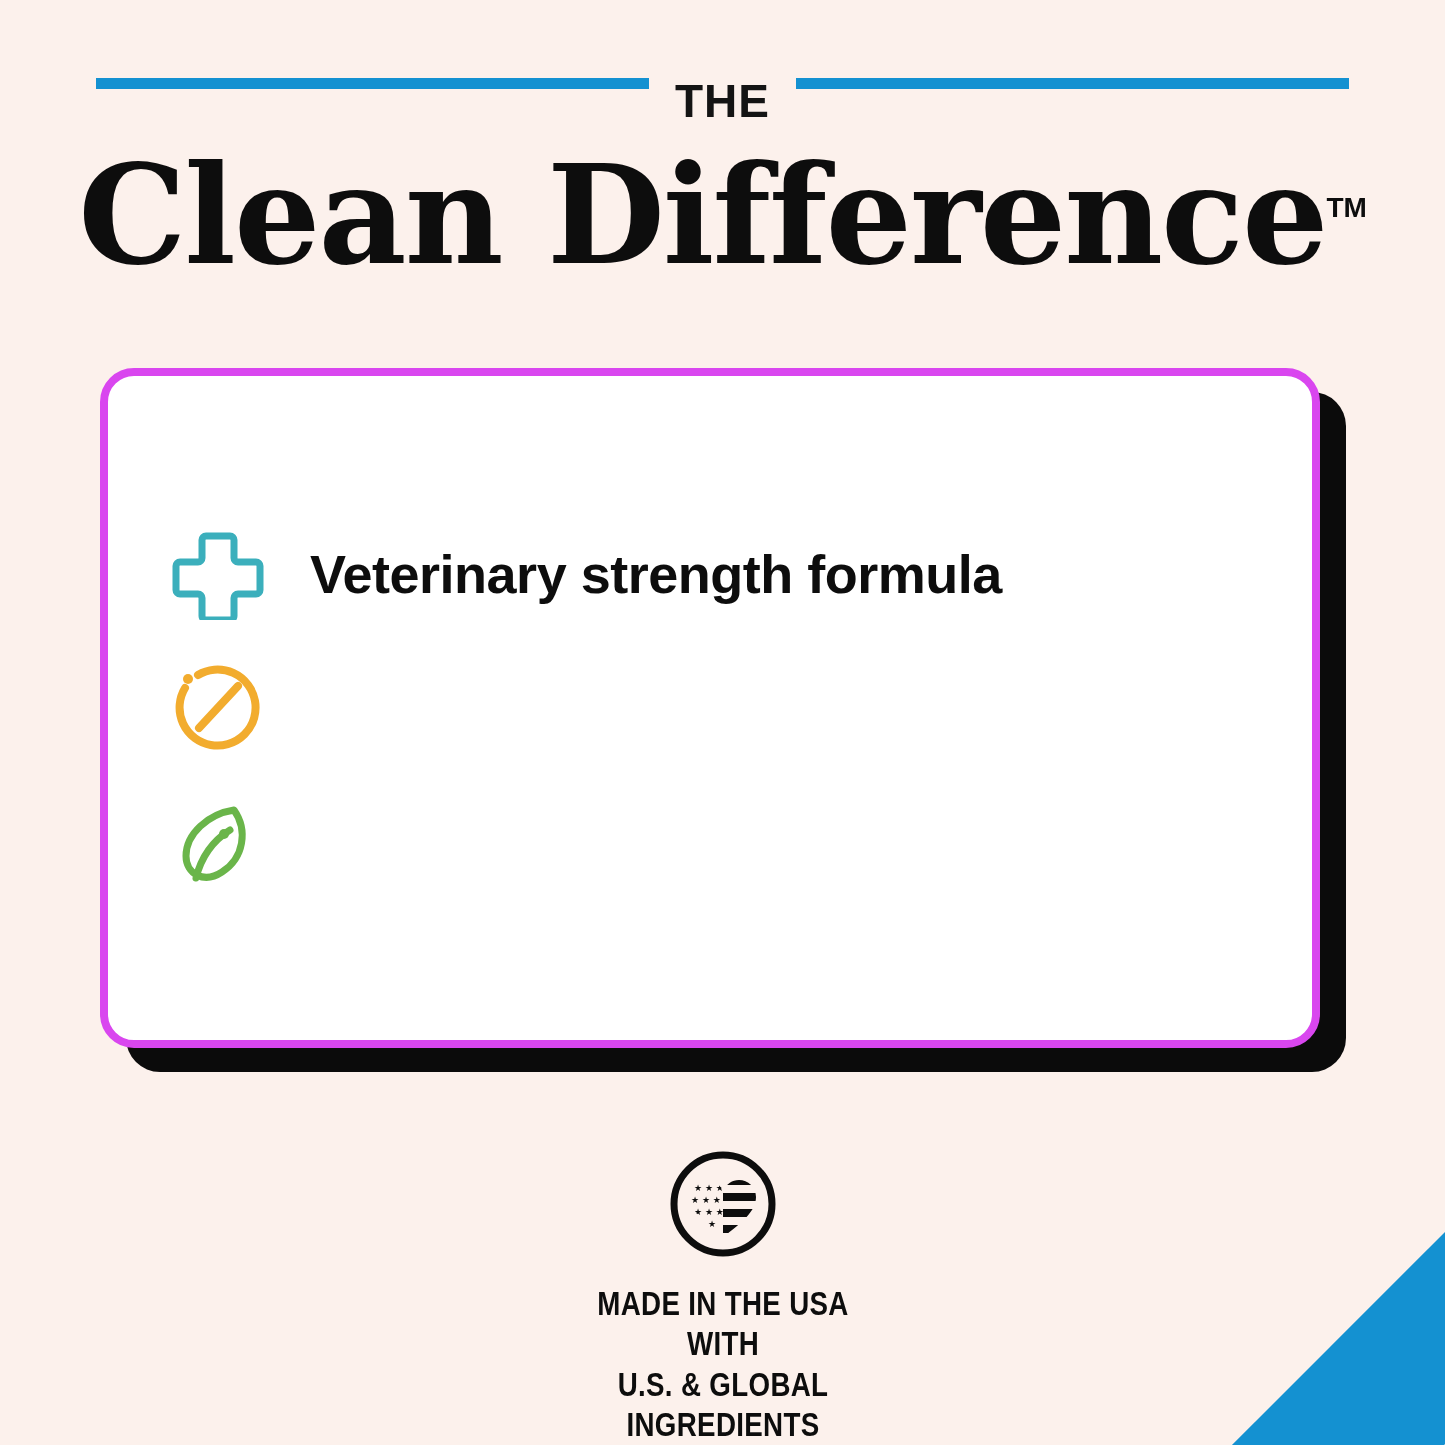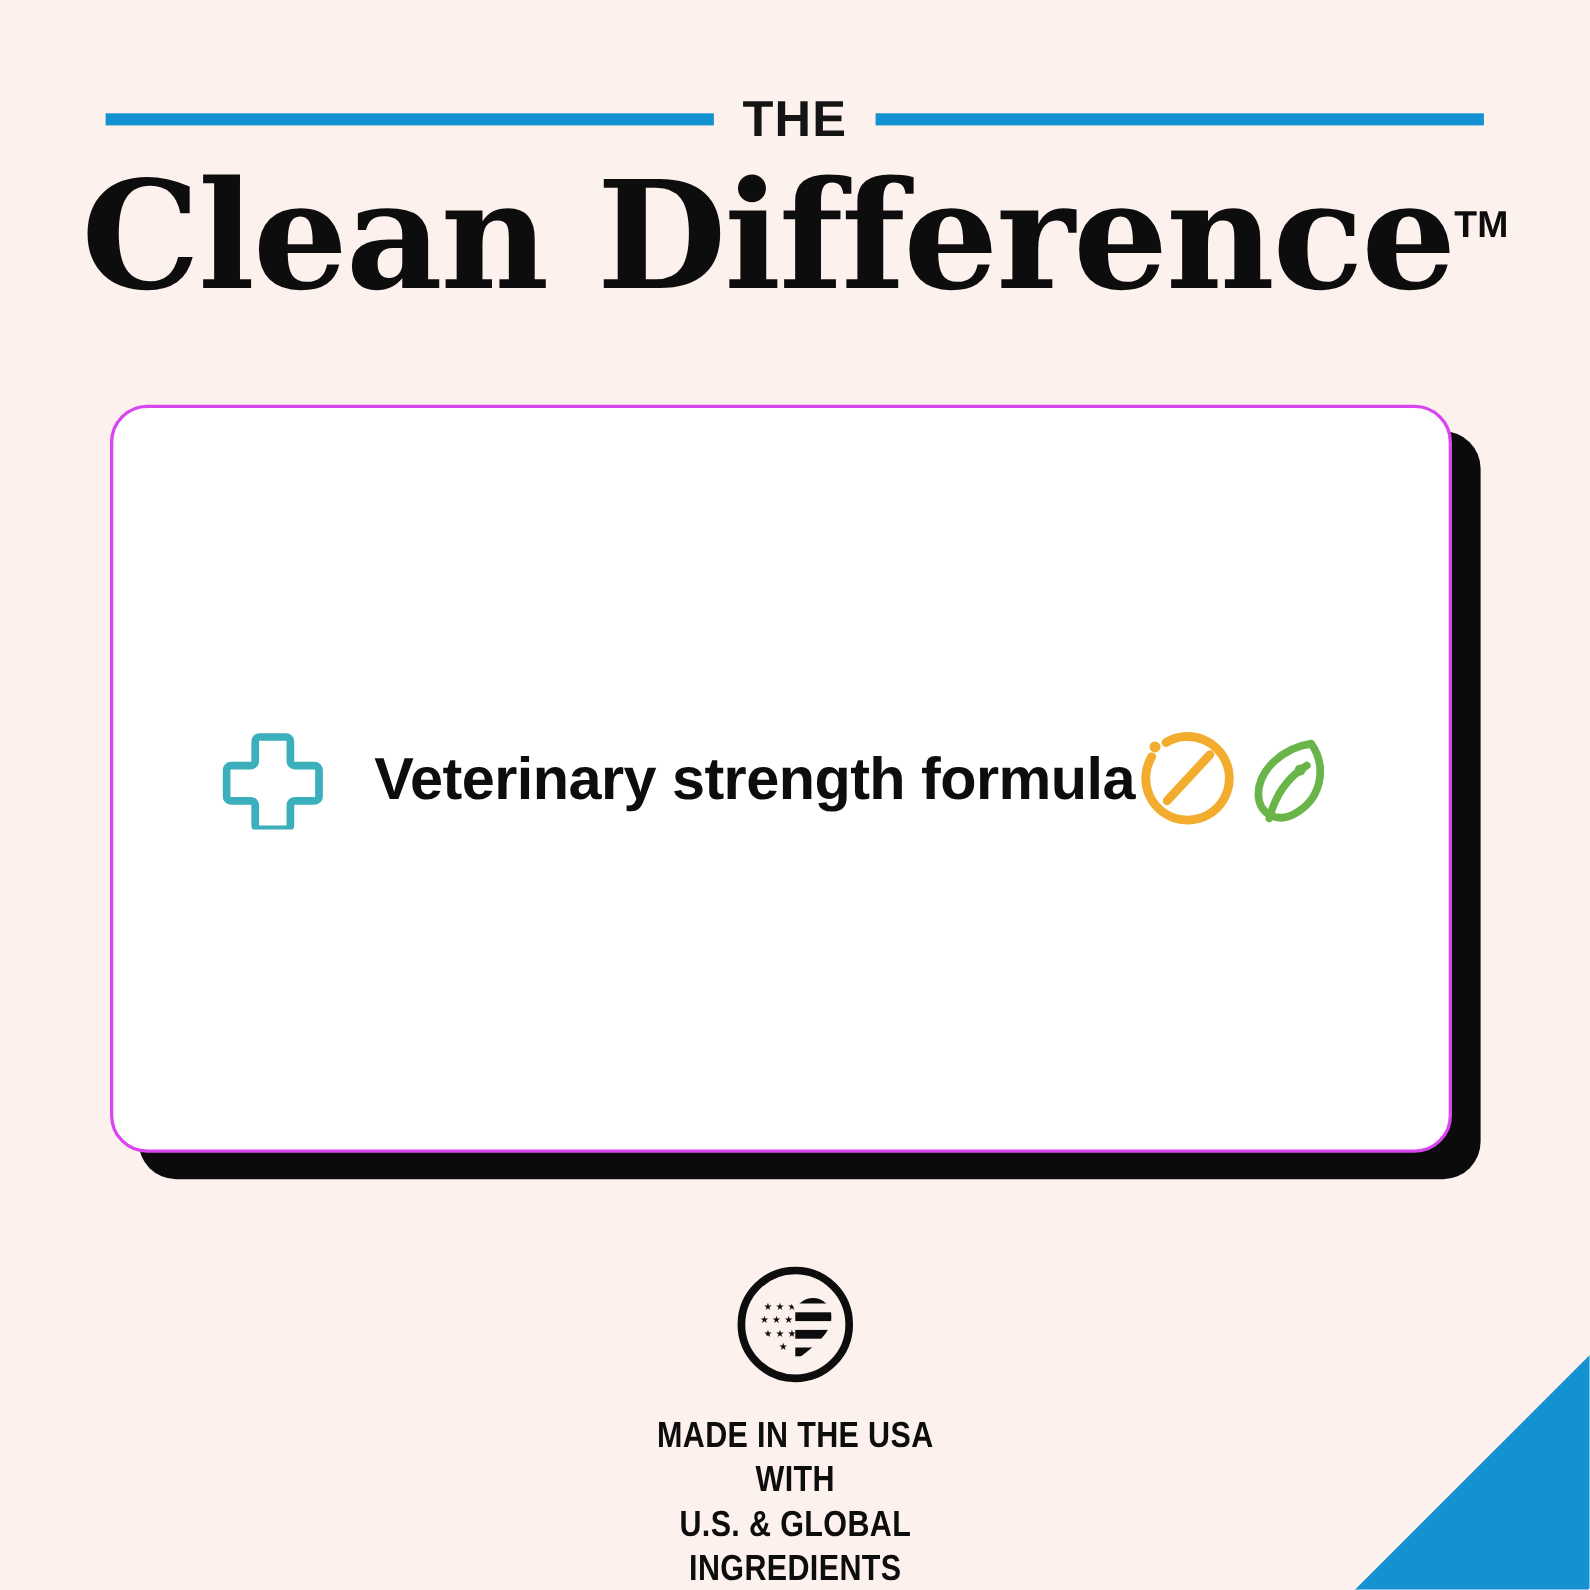--- a/index.html
+++ b/index.html
@@ -24,21 +24,21 @@
     transform:rotate(45deg);
     transform-origin:center center;
   }
 
   
   .header{
     position:absolute;top:0;left:0;width:1445px;
     z-index:2;
   }
   .eyebrow{
-    display:flex;align-items:center;justify-content:center;
+    display:flex;justify-content:center;
     gap:26px;
     padding:0 96px;
     height:60px;
     margin-top:78px;
   }
   .rule{
     height:11px;background:#1491D1;flex:1 1 auto;
   }
   .eyebrow-text{
     font-size:46px;font-weight:bold;letter-spacing:1px;
@@ -51,21 +51,21 @@
     font-family:"DejaVu Serif",serif;
     font-weight:bold;
     font-size:136px;
     color:#0D0D0D;
     line-height:1.05;
     letter-spacing:-2px;
     white-space:nowrap;
   }
   .wordmark .tm{
     font-family:"Liberation Sans",sans-serif;
-    font-size:34px;
+    font-size:28px;
     font-weight:bold;
     vertical-align:super;
     letter-spacing:0;
     margin-left:0;
   }
 
   
   .card-stack{
     position:absolute;
     left:100px;top:368px;
@@ -77,25 +77,25 @@
     left:26px;top:24px;
     width:1220px;height:680px;
     background:#0B0B0B;
     border-radius:34px;
   }
   .card{
     position:absolute;
     left:0;top:0;
     width:1220px;height:680px;
     background:#FFFFFF;
-    border:3px solid #d946ef;
+    border:8px solid #d946ef;
     border-radius:34px;
     box-sizing:border-box;
     display:flex;
-    flex-direction:row;
+    flex-direction:column;
     justify-content:center;
     padding:0 58px 0 62px;
   }
 
   .feature{
     display:flex;
     align-items:center;
     gap:44px;
     margin:19px 0;
   }

